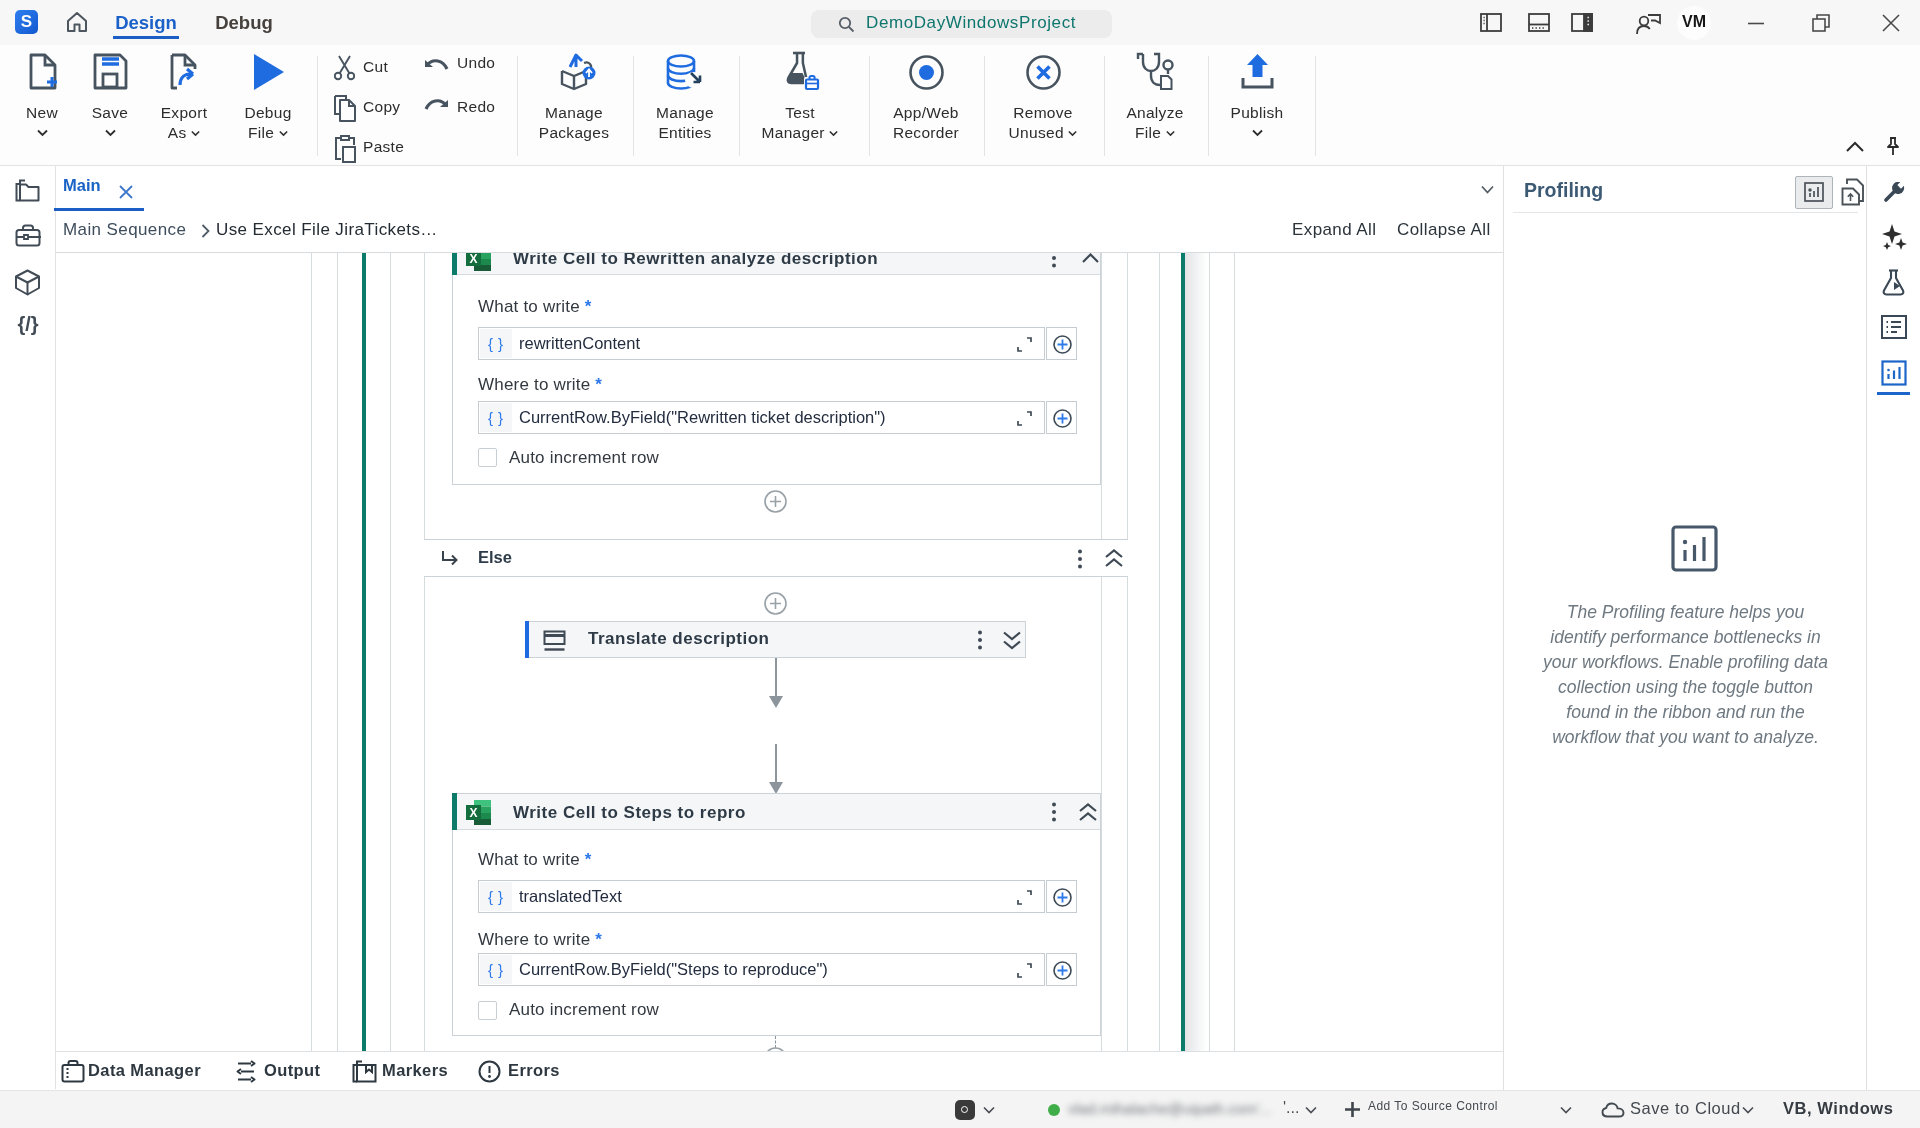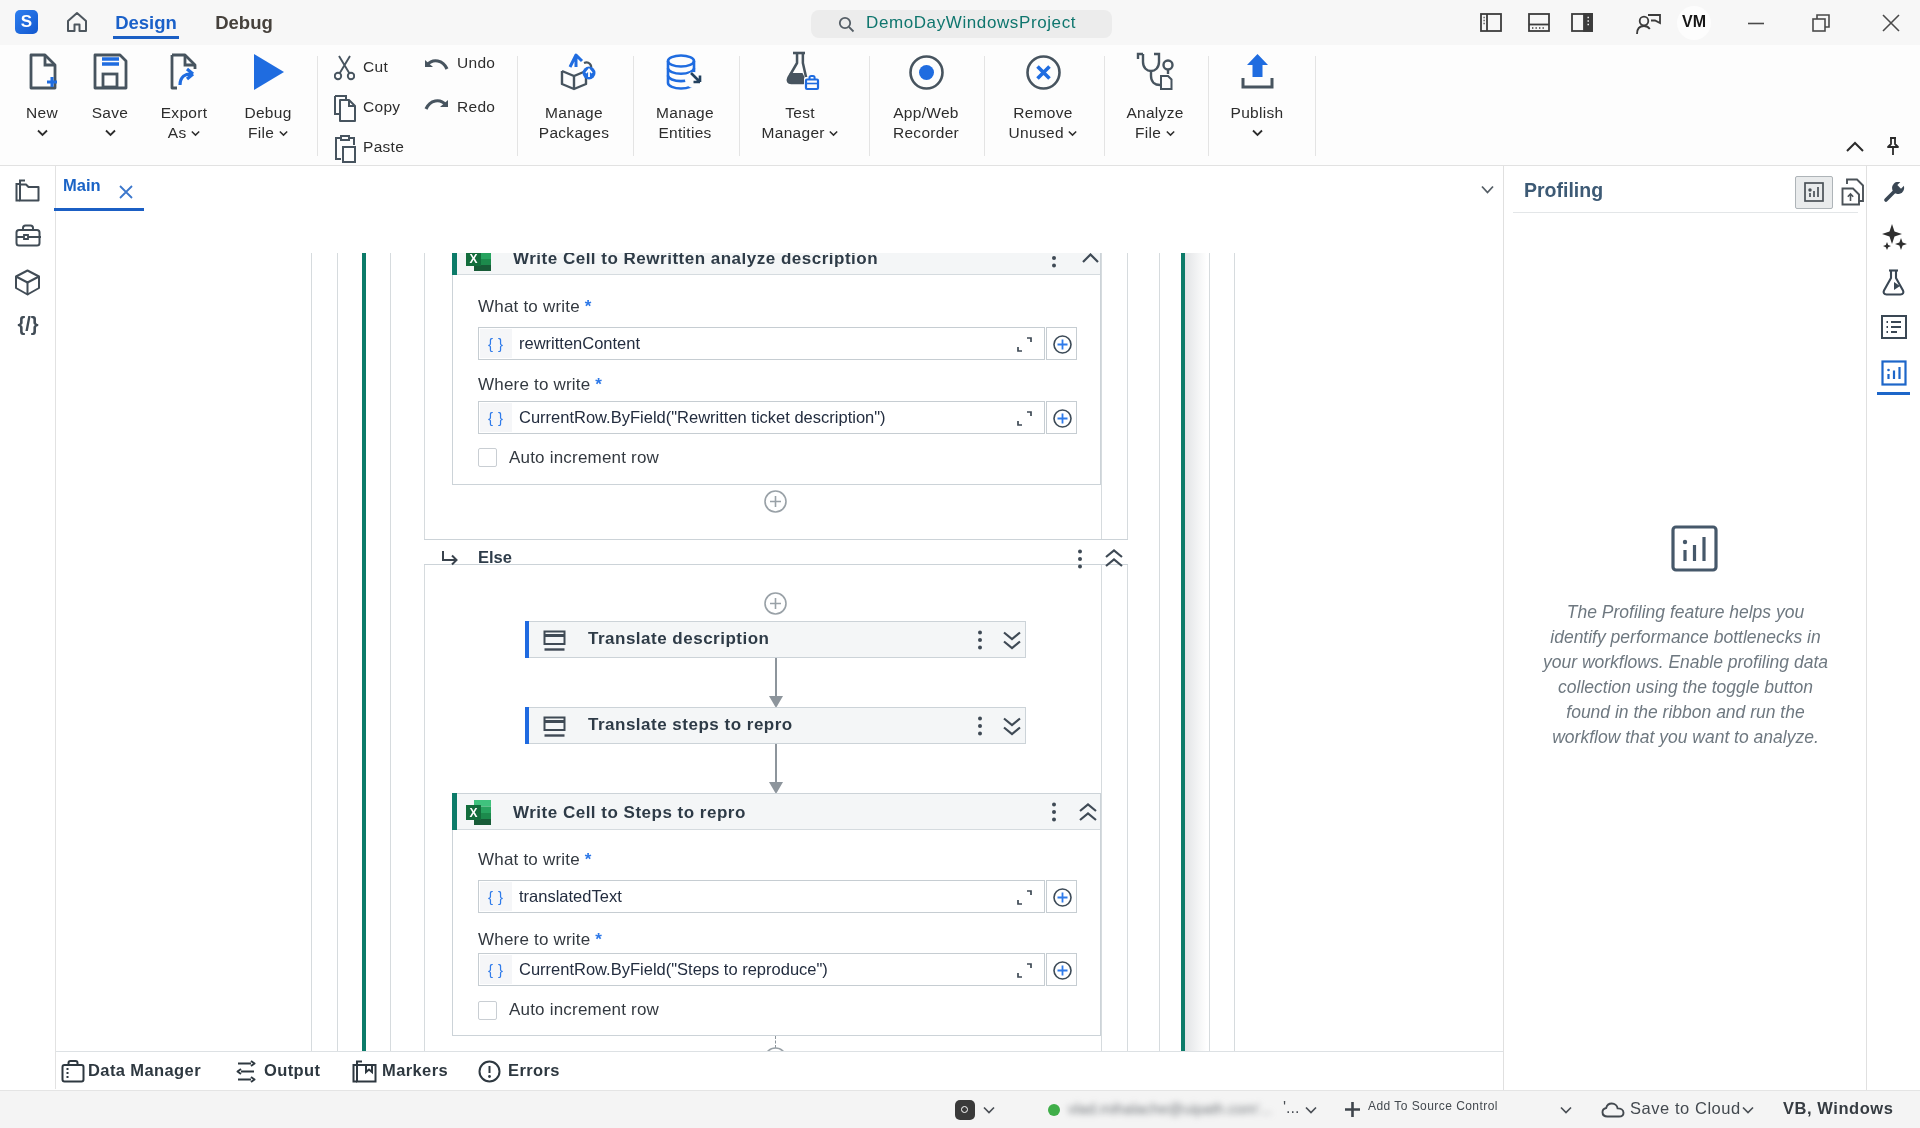--- a/index.html
+++ b/index.html
@@ -260,20 +260,29 @@
   <div class="abs" id="tabstrip">
     <div class="abs" style="left:7px;top:10px;font-size:16.5px;font-weight:bold;color:#1a63c6;">Main</div>
     <svg class="abs" style="left:63px;top:19px" width="14" height="14" viewBox="0 0 14 14" fill="none" stroke="#3c77cc" stroke-width="1.8">
         <path d="M1 1 L13 13 M13 1 L1 13"></path>
       </svg>
     <div class="abs" style="left:-2px;top:42px;width:90px;height:3px;background:#1b5fc4;"></div>
     <svg class="abs" style="left:1425px;top:19px" width="13" height="9" viewBox="0 0 13 9" fill="none" stroke="#555e66" stroke-width="1.8">
         <path d="M1 1.5 L6.5 7.5 L12 1.5"></path>
       </svg>
   </div>
+  <div class="abs" id="breadcrumb">
+    <div class="abs" style="left:7px;top:9px;font-size:17px;letter-spacing:0.4px;color:#3d4d5c;">Main Sequence</div>
+    <svg class="abs" style="left:145px;top:13px" width="9" height="14" viewBox="0 0 9 14" fill="none" stroke="#4f5b66" stroke-width="1.8">
+        <path d="M1.5 1 L7.5 7 L1.5 13"></path>
+      </svg>
+    <div class="abs" style="left:160px;top:9px;font-size:17px;letter-spacing:0.4px;color:#232b33;">Use Excel File JiraTickets…</div>
+    <div class="abs" style="left:1236px;top:9px;font-size:17px;letter-spacing:0.4px;color:#2c343b;">Expand All</div>
+    <div class="abs" style="left:1341px;top:9px;font-size:17px;letter-spacing:0.4px;color:#2c343b;">Collapse All</div>
+  </div>
   <div class="abs" id="canvas">
     <div class="vline" style="left:255px"></div>
     <div class="vline" style="left:281px"></div>
     <div class="vgreen" style="left:306px"></div>
     <div class="vline" style="left:334px"></div>
     <div class="vline" style="left:368px"></div>
     <div class="vline" style="left:1045px"></div>
     <div class="vline" style="left:1071px"></div>
     <div class="vline" style="left:1103px"></div>
     <div class="vgreen" style="left:1125px"></div>
@@ -331,21 +340,21 @@
         </div>
       <div class="cb" style="left:25px;top:206px;"></div>
       <div class="flabel" style="left:56px;top:206px;">Auto increment row</div>
     </div>
 
     <svg class="abs" style="left:708px;top:237px" width="23" height="23" viewBox="0 0 23 23" fill="none">
         <circle cx="11.5" cy="11.5" r="10.5" stroke="#99a1a7" stroke-width="1.6"></circle>
         <path d="M11.5 6 V17 M6 11.5 H17" stroke="#99a1a7" stroke-width="1.6"></path>
       </svg>
 
-    <div class="abs" style="left:368px;top:286px;width:704px;height:26px;background:#fff;border-top:1px solid #ccd3d8;border-bottom:1px solid #ccd3d8;">
+    <div class="abs" style="left:368px;top:286px;width:704px;height:38px;background:#fff;border-top:1px solid #ccd3d8;border-bottom:1px solid #ccd3d8;">
       <svg class="abs" style="left:17px;top:10px" width="19" height="17" viewBox="0 0 19 17" fill="none" stroke="#39434d" stroke-width="2">
           <path d="M2 1 V10 H15"></path>
           <path d="M11 5.5 L15.5 10 L11 14.5"></path>
         </svg>
       <div class="abs" style="left:54px;top:8px;font-size:16.5px;font-weight:bold;color:#2e3c4a;">Else</div>
       <svg class="abs" style="left:654px;top:9px" width="4" height="20" viewBox="0 0 4 20" fill="#3f4a55">
           <circle cx="2" cy="2.5" r="2"></circle>
           <circle cx="2" cy="10" r="2"></circle>
           <circle cx="2" cy="17.5" r="2"></circle>
         </svg>
@@ -376,38 +385,20 @@
       <svg class="abs" style="left:477px;top:9px" width="18" height="19" viewBox="0 0 18 19" fill="none" stroke="#3f4a55" stroke-width="2.2">
           <path d="M1 1.5 L9 8 L17 1.5"></path>
           <path d="M1 10.5 L9 17 L17 10.5"></path>
         </svg>
     </div>
     <div class="abs" style="left:719px;top:405px;width:1.5px;height:39px;background:#8d959c;"></div>
     <svg class="abs" style="left:713px;top:443px" width="14" height="12" viewBox="0 0 14 12">
         <path d="M0 0 H14 L7 12 Z" fill="#8d959c"></path>
       </svg>
 
-    <div class="abs" style="left:469px;top:454px;width:501px;height:37px;background:#f4f6f7;border:1px solid #ccd3d8;">
-      <div class="abs" style="left:-1px;top:-1px;width:4px;height:37px;background:#1f6ae0;"></div>
-      <svg class="abs" style="left:17px;top:8px" width="23" height="21" viewBox="0 0 23 21" fill="none" stroke="#3f4a55" stroke-width="2">
-          <rect x="1.5" y="1.5" width="20" height="12.5"></rect>
-          <path d="M1.5 5.5 H21.5" stroke-width="3"></path>
-          <path d="M1.5 19.5 H21.5" stroke-width="2.4"></path>
-        </svg>
-      <div class="ctitle" style="left:62px;top:7px;">Translate steps to repro</div>
-      <svg class="abs" style="left:452px;top:8px" width="4" height="20" viewBox="0 0 4 20" fill="#3f4a55">
-          <circle cx="2" cy="2.5" r="2"></circle>
-          <circle cx="2" cy="10" r="2"></circle>
-          <circle cx="2" cy="17.5" r="2"></circle>
-        </svg>
-      <svg class="abs" style="left:477px;top:9px" width="18" height="19" viewBox="0 0 18 19" fill="none" stroke="#3f4a55" stroke-width="2.2">
-          <path d="M1 1.5 L9 8 L17 1.5"></path>
-          <path d="M1 10.5 L9 17 L17 10.5"></path>
-        </svg>
-    </div>
     <div class="abs" style="left:719px;top:491px;width:1.5px;height:39px;background:#8d959c;"></div>
     <svg class="abs" style="left:713px;top:529px" width="14" height="12" viewBox="0 0 14 12">
         <path d="M0 0 H14 L7 12 Z" fill="#8d959c"></path>
       </svg>
 
     <div class="card" style="left:396px;top:540px;width:649px;height:243px;">
       <div class="cardhead" style="height:36px;"></div>
       <div class="abs" style="left:-1px;top:-1px;width:5px;height:37px;background:#0c7b69;"></div>
       <svg class="abs" style="left:13px;top:6px" width="25" height="25" viewBox="0 0 25 25">
           <rect x="8" y="0" width="17" height="6.5" fill="#3fc27d"></rect>

